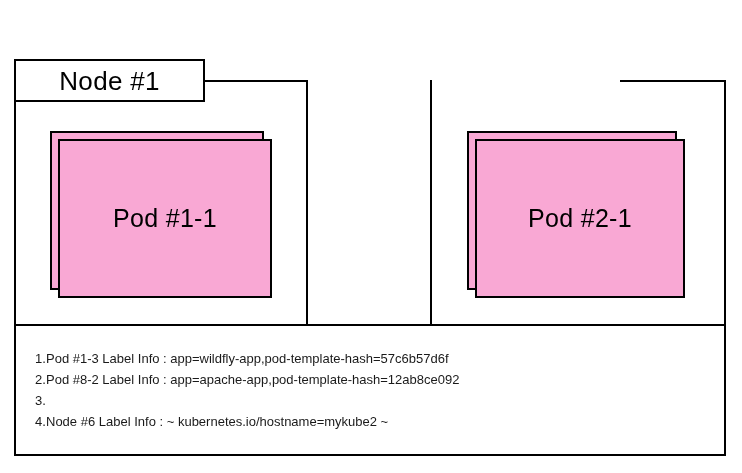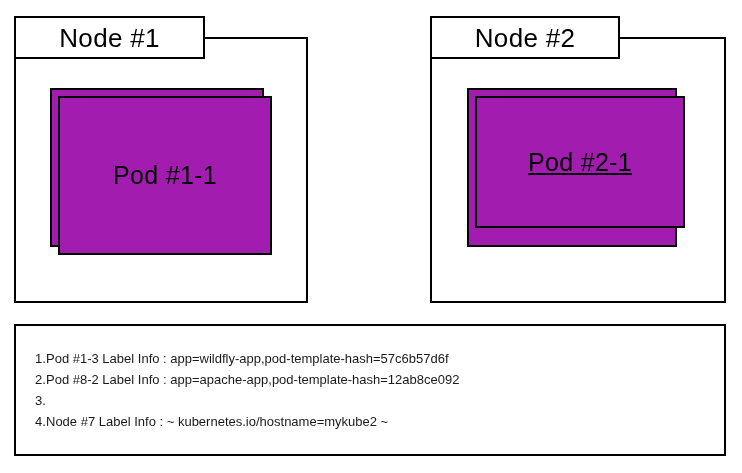--- a/index.html
+++ b/index.html
@@ -17,20 +17,21 @@
     position: relative;
     width: 742px;
     height: 473px;
     background: #ffffff;
     overflow: hidden;
   }
 
   
   .node-group {
     position: absolute;
+    margin-top: 43px;
   }
 
   
   .node-body {
     position: absolute;
     box-sizing: border-box;
     border: 2px solid #000000;
     background: transparent;
   }
   
@@ -57,21 +58,21 @@
   }
 
   
   .pod-stack {
     position: absolute;
   }
   .pod-card {
     position: absolute;
     box-sizing: border-box;
     border: 2px solid #000000;
-    background: #a21caf;
+    background: #f9a8d4;
   }
   .pod-card-back {
     left: 0;
     top: 0;
   }
   .pod-card-front {
     left: 8px;
     top: 8px;
     display: flex;
     align-items: center;
@@ -133,27 +134,24 @@
       </div>
     </div>
   </div>
 
   <div class="node-group" style="left:0; top:0; width:742px; height:320px;">
 
     <div class="node-body" style="left:430px; top:37px; width:296px; height:266px;"></div>
 
     <div class="node-top-mask" style="left:432px; top:35px; width:188px; height:5px;"></div>
 
-    <div class="node-title-box" style="left:430px; top:16px; width:190px; height:43px;">
-      <span class="node-title-text">Node #2</span>
-    </div>
 
     <div class="pod-stack" style="left:467px; top:88px; width:218px; height:167px;">
       <div class="pod-card pod-card-back" style="width:210px; height:159px;"></div>
-      <div class="pod-card pod-card-front" style="width:210px; height:132px;text-decoration:underline;">
+      <div class="pod-card pod-card-front" style="width:210px; height:159px;">
         <span class="pod-label">Pod #2-1</span>
       </div>
     </div>
   </div>
 
   <div id="legend-box" style="left:14px; top:324px; width:712px; height:132px;">
 
     <div class="legend-row">
       <span class="legend-index">1.</span>
       <span class="legend-text">Pod #1-3 Label Info : app=wildfly-app,pod-template-hash=57c6b57d6f</span>
@@ -163,18 +161,18 @@
       <span class="legend-index">2.</span>
       <span class="legend-text">Pod #8-2 Label Info : app=apache-app,pod-template-hash=12ab8ce092</span>
     </div>
 
     <div class="legend-row">
       <span class="legend-index">3.</span>
     </div>
 
     <div class="legend-row">
       <span class="legend-index">4.</span>
-      <span class="legend-text">Node #7 Label Info : ~ kubernetes.io/hostname=mykube2 ~</span>
+      <span class="legend-text">Node #6 Label Info : ~ kubernetes.io/hostname=mykube2 ~</span>
     </div>
 
   </div>
 
 </div>
 
 </body></html>

